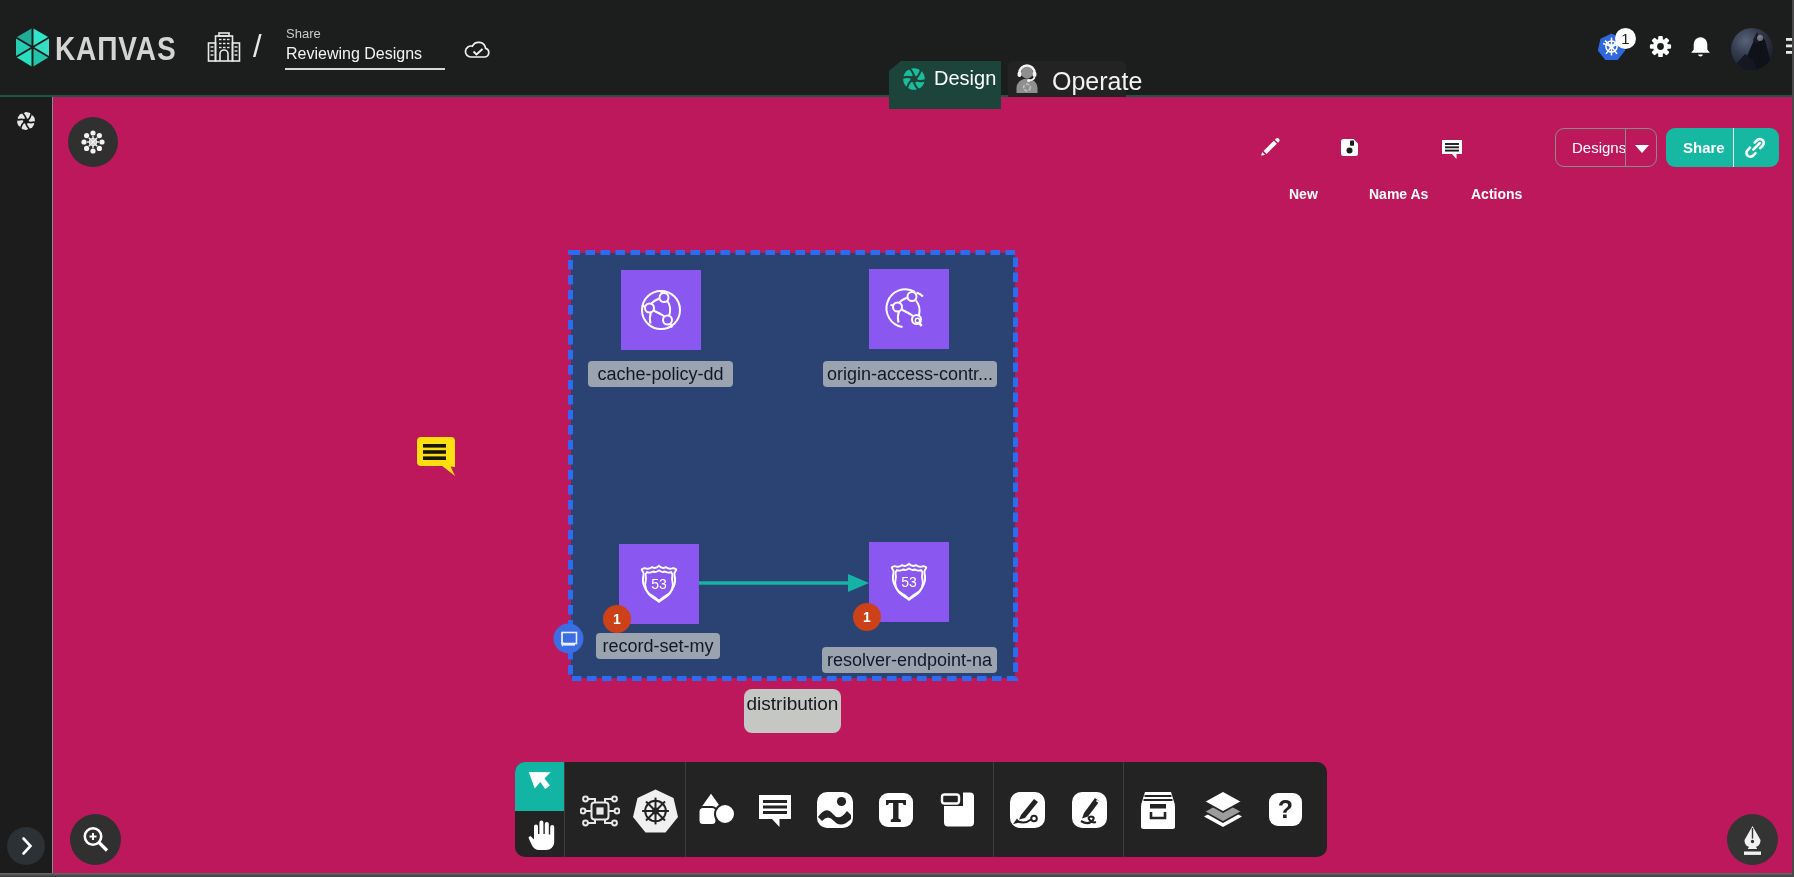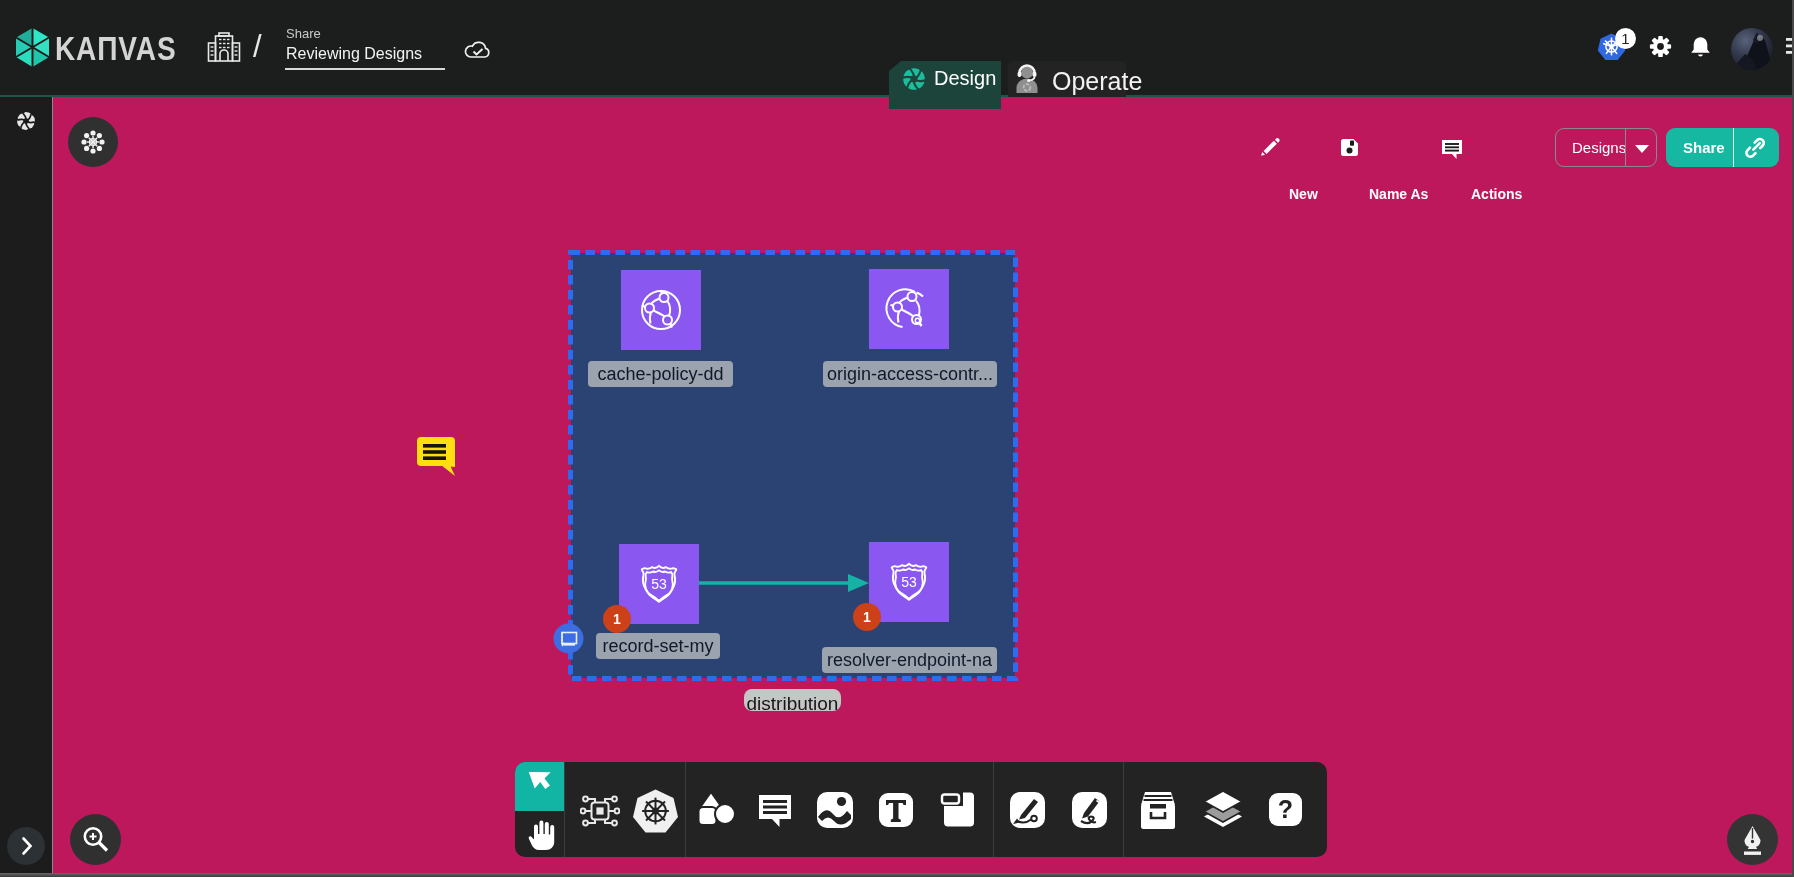--- a/index.html
+++ b/index.html
@@ -44,21 +44,21 @@
     border-right:1px solid #8a8a8a; }
   .circbtn { position:absolute; border-radius:50%; background:#303030; }
 
   
   #group-fill { position:absolute; left:571px; top:253px; width:444px; height:425px; background:#2b4372; }
   .node { position:absolute; width:80px; height:80px; background:#8a57f0; }
   .nlabel { position:absolute; height:26px; background:#9ba3ae; border-radius:4px;
     color:#10192b; font-size:18px; line-height:26px; text-align:center; }
   .badge { position:absolute; width:28px; height:28px; border-radius:50%; background:#cc4117;
     color:#fff; font-size:14px; font-weight:bold; text-align:center; line-height:28px; }
-  #dist-label { position:absolute; left:744px; top:689px; width:97px; height:22px; background:#c5c7c4;
+  #dist-label { position:absolute; left:744px; top:689px; width:97px; height:44px; background:#c5c7c4;
     border-radius:8px; color:#15191c; font-size:19px; line-height:29px; text-align:center; }
 
   
   #btoolbar { position:absolute; left:515px; top:762px; width:812px; height:95px;
     background:#232323; border-radius:10px; }
   #btoolbar .vdiv { position:absolute; top:0; width:1px; height:95px; background:#3d3d3d; }
   #tb-teal { position:absolute; left:0; top:0; width:49px; height:49px; background:#12b5a3; border-radius:10px 0 0 0; }
 
   #bottom-strip { position:absolute; left:0; top:873px; width:1794px; height:4px; background:linear-gradient(#6a6a6a,#3a3a3a); }
   #right-edge { position:absolute; left:1792px; top:0; width:2px; height:877px; background:#4a4a4a; }

